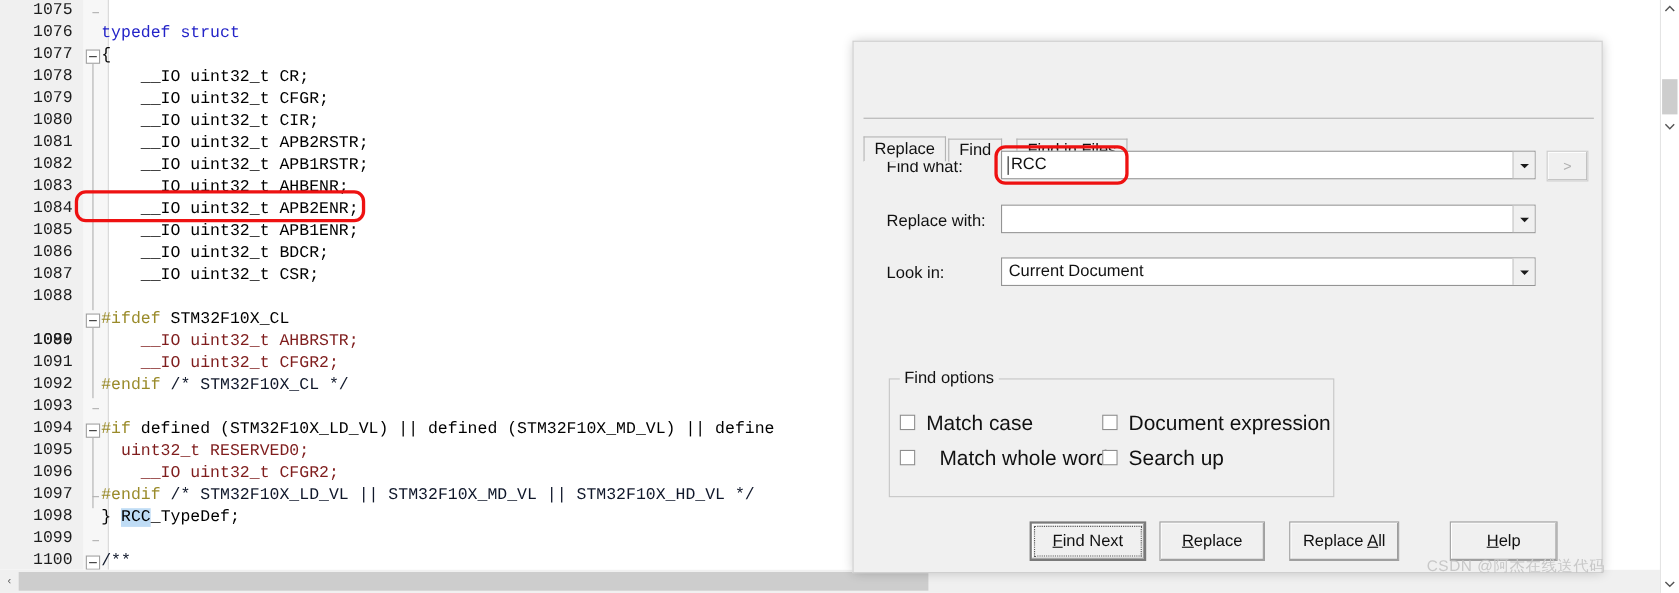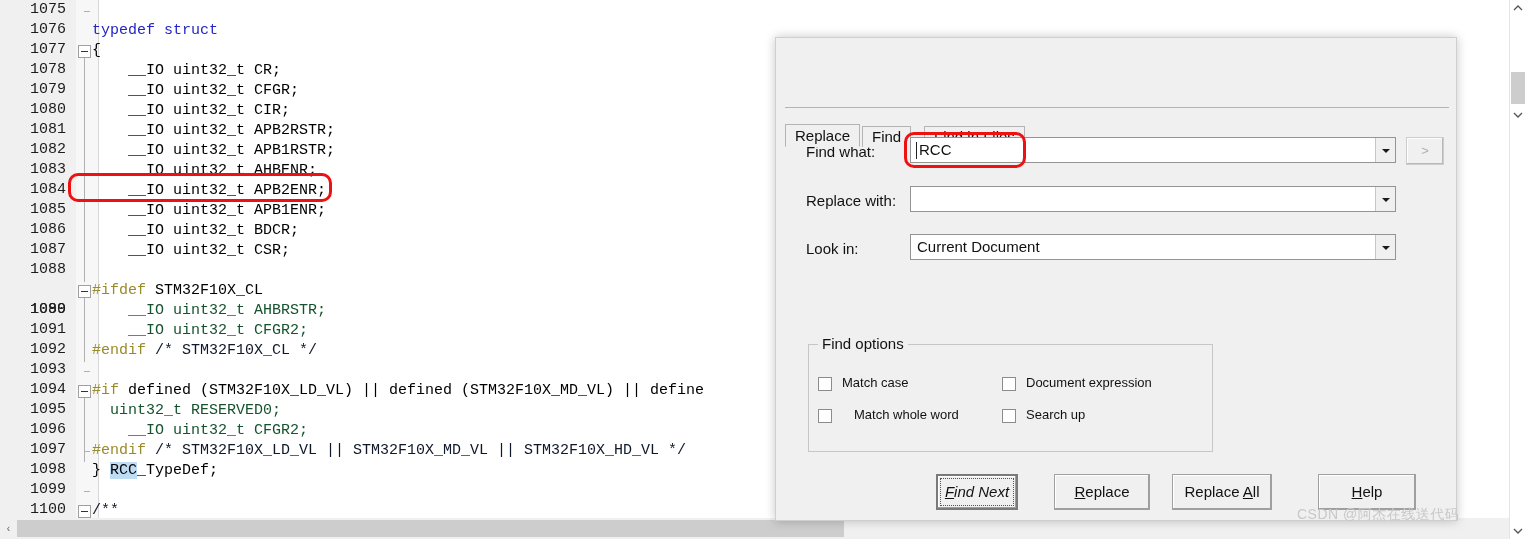--- a/index.html
+++ b/index.html
@@ -50,21 +50,21 @@
   }
   .ctext {
     position: absolute;
     left: 92px;
     white-space: pre;
     color: #000000;
   }
   .kw { color: #2424c8; }
   .pp { color: #9a8b2a; }
   .cm { color: #0f172a; }
-  .dim { color: #14532d; }
+  .dim { color: #7f1d1d; }
   .sel { background: #bfdcf5; }
 
   .fold-marker {
     position: absolute;
     left: 78px;
     width: 13px;
     height: 13px;
     border: 1px solid #a0a0a0;
     background: #ffffff;
     box-sizing: border-box;
@@ -282,21 +282,21 @@
   #findopts-title {
     position: absolute;
     left: 818px; top: 335px;
     background: #f0f0f0;
     padding: 0 4px;
     font-size: 15px;
     color: #111;
   }
   .cbrow {
     position: absolute;
-    font-size: 13px;
+    font-size: 19px;
     color: #111;
     white-space: nowrap;
     text-align: right;
   }
   .cbox {
     position: absolute;
     width: 14px; height: 14px;
     background: #ffffff;
     border: 1px solid #8d8d8d;
     box-sizing: border-box;
@@ -481,21 +481,21 @@
 </div>
 <div class="cbrow" style="left:818px; top:407px;padding-left:12px;">
   <span class="cbox" style="left:0; top:2px;"></span>
   <span style="margin-left:24px;">Match whole word</span>
 </div>
 <div class="cbrow" style="left:1002px; top:407px;">
   <span class="cbox" style="left:0; top:2px;"></span>
   <span style="margin-left:24px;">Search up</span>
 </div>
 
-<div class="btn default" style="left:936px; top:474px; width:82px;font-style:italic;">
+<div class="btn default" style="left:936px; top:474px; width:106px;">
   <span class="inner"><span class="mn">F</span>ind Next</span>
 </div>
 <div class="btn" style="left:1054px; top:474px; width:96px;">
   <span class="mn">R</span>eplace
 </div>
 <div class="btn" style="left:1172px; top:474px; width:100px;">
   Replace <span class="mn">A</span>ll
 </div>
 <div class="btn" style="left:1318px; top:474px; width:98px;">
   <span class="mn">H</span>elp

